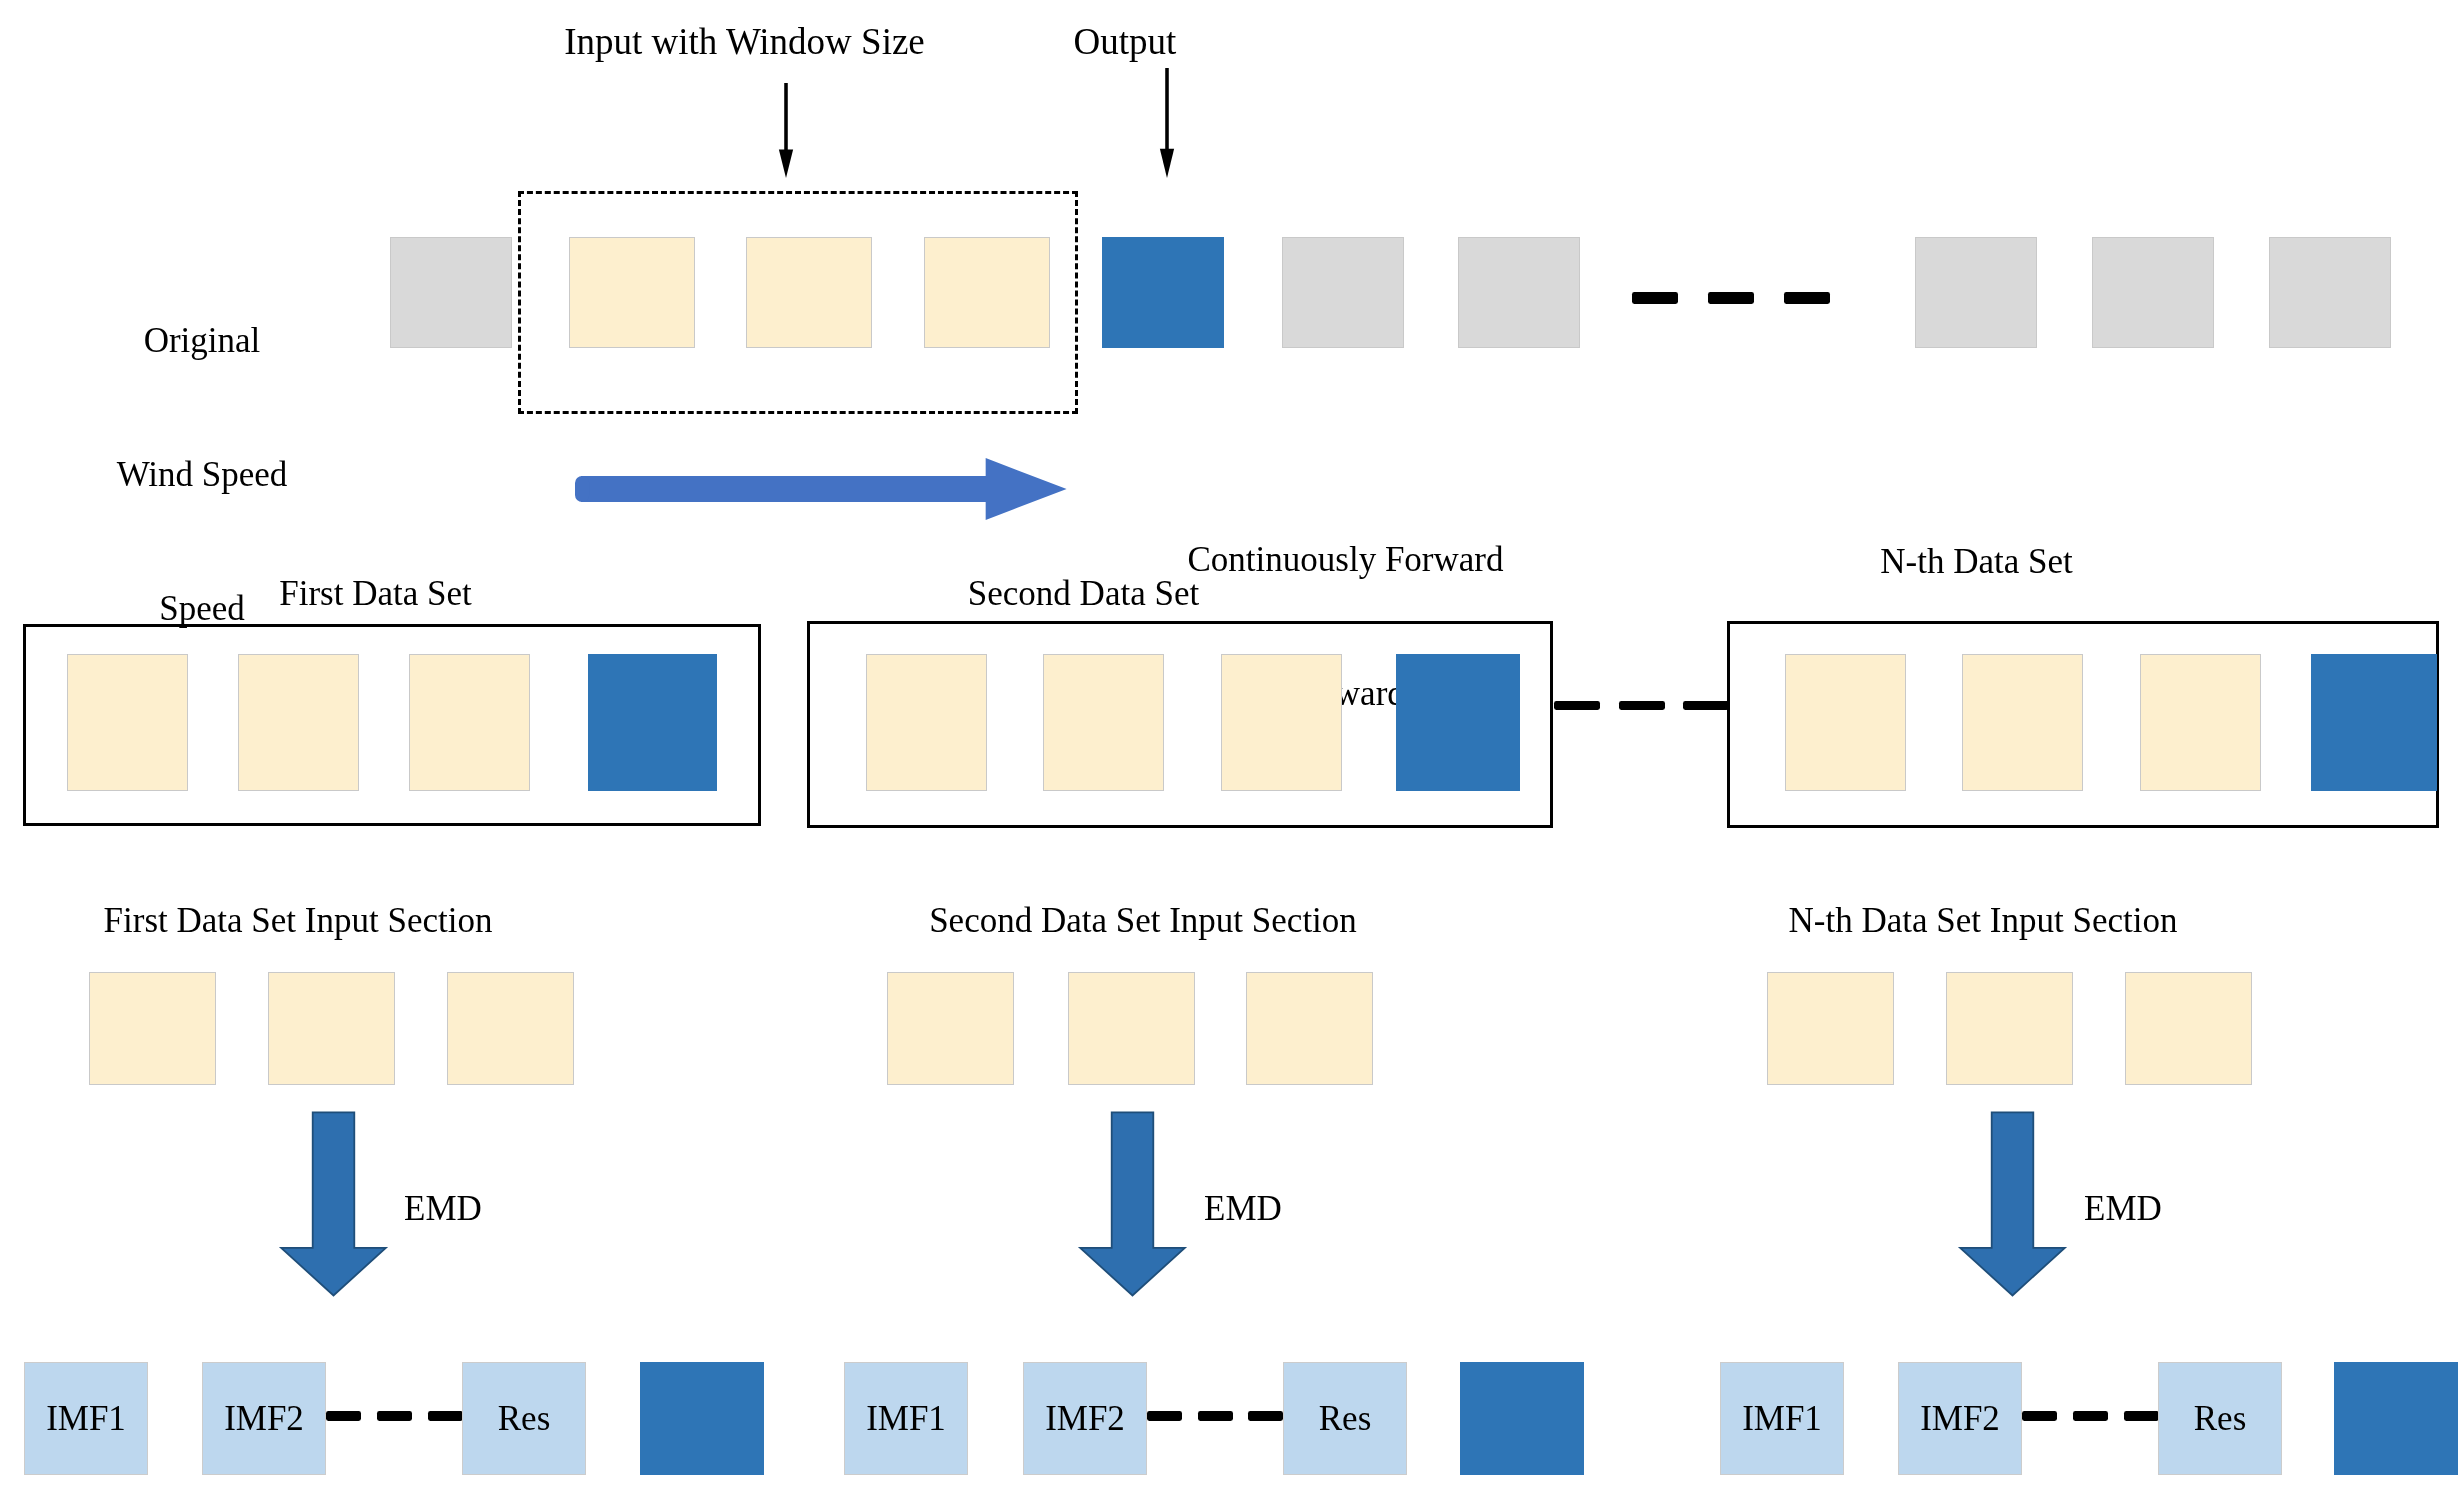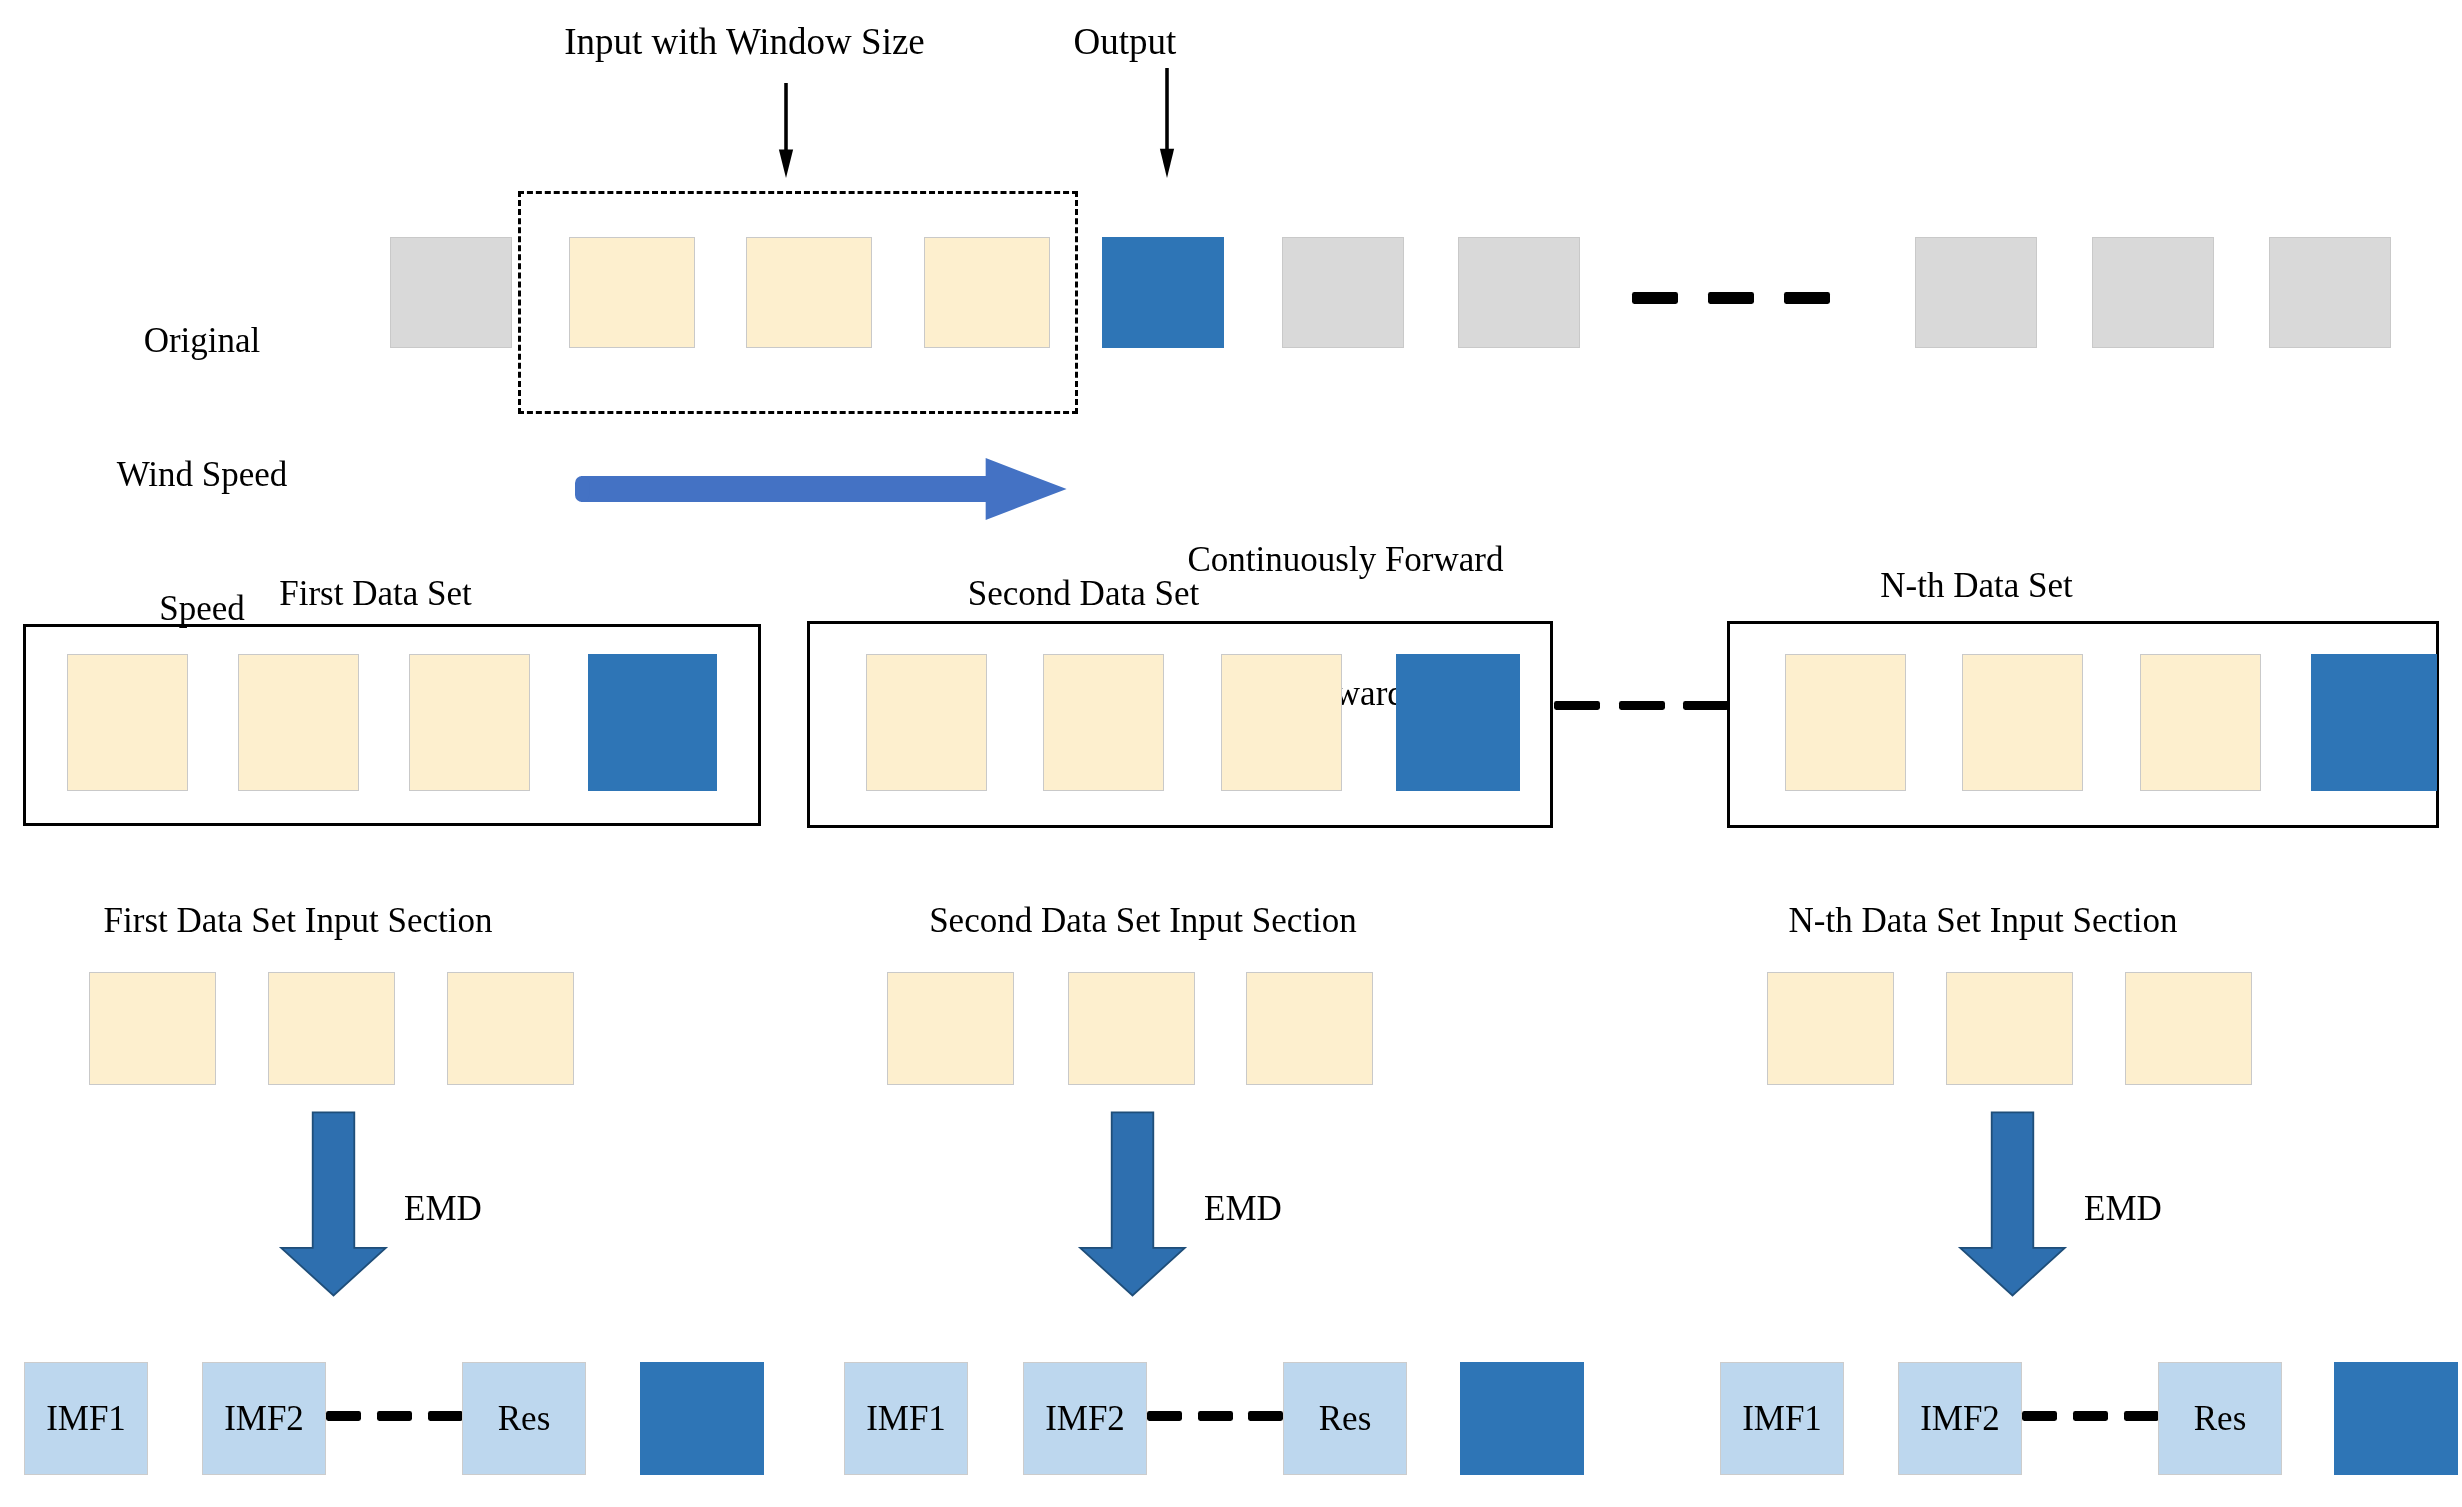--- a/index.html
+++ b/index.html
@@ -121,21 +121,21 @@
     <rect x="0" y="33" width="24" height="44" rx="12" fill="#4472C4"></rect>
   </svg>
 
   <div class="lbl lbl-center" style="left:1161px; top:448px; width:369px; font-size:35px;">
     <div>Continuously Forward</div>
     <div>Forward</div>
   </div>
 
   <div class="lbl lbl-center" style="left:185px; top:572px; width:381px; font-size:35px;">First Data Set</div>
   <div class="lbl lbl-center" style="left:863px; top:572px; width:441px; font-size:35px;">Second Data Set</div>
-  <div class="lbl lbl-center" style="left:1786px; top:564px; width:381px; font-size:35px;">N-th Data Set</div>
+  <div class="lbl lbl-center" style="left:1786px; top:540px; width:381px; font-size:35px;">N-th Data Set</div>
 
   <div class="setbox" style="left:22.6px; top:624px; width:738px; height:202px;"></div>
   <div class="blk blk-yellow" style="left:67px; top:654px; width:121px; height:137px;"></div>
   <div class="blk blk-yellow" style="left:238px; top:654px; width:121px; height:137px;"></div>
   <div class="blk blk-yellow" style="left:409px; top:654px; width:121px; height:137px;"></div>
   <div class="blk blk-blue" style="left:588px; top:654px; width:129px; height:137px;"></div>
 
   <div class="setbox" style="left:807px; top:621px; width:746px; height:207px;"></div>
   <div class="blk blk-yellow" style="left:866px; top:654px; width:121px; height:137px;"></div>
   <div class="blk blk-yellow" style="left:1043px; top:654px; width:121px; height:137px;"></div>

